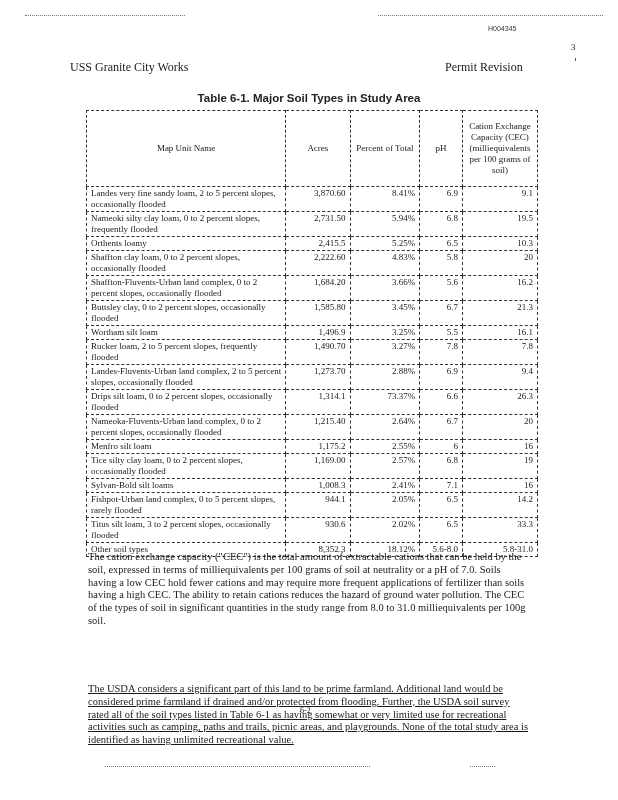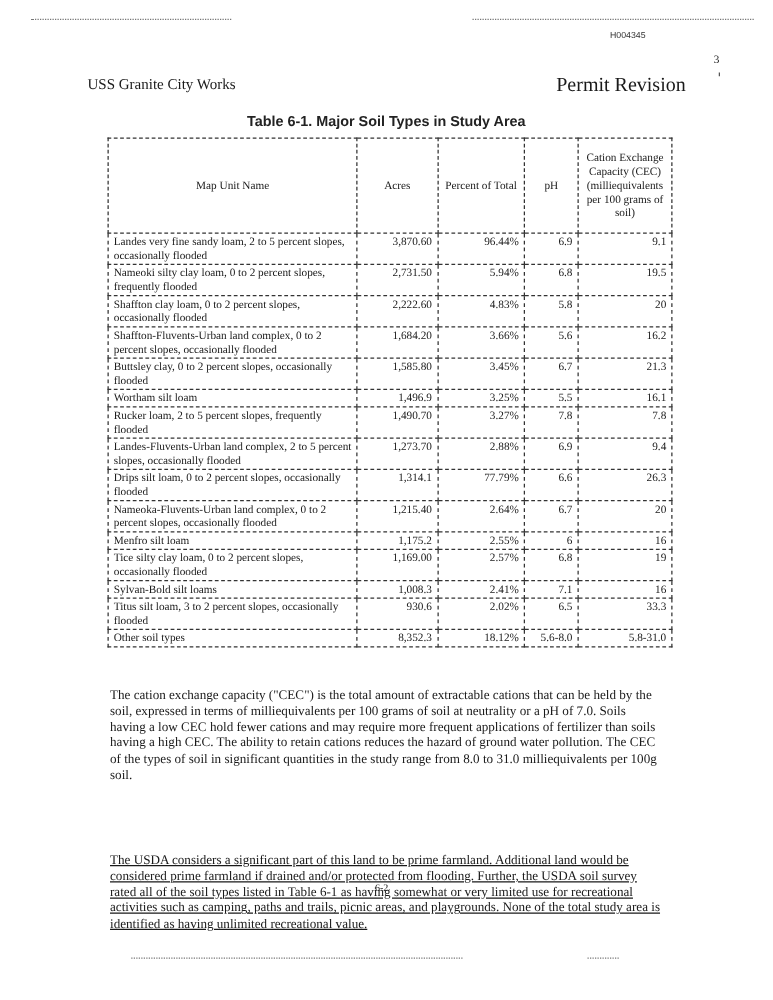--- a/index.html
+++ b/index.html
@@ -14,21 +14,21 @@
     position: absolute; left: 488px; top: 25px;
     font-family: "Liberation Sans", sans-serif; font-size: 7px; color: #333;
   }
   .pagemark {
     position: absolute; left: 571px; top: 42px; font-size: 9px;
   }
   .tick {
     position: absolute; left: 575px; top: 58px; width: 1px; height: 3px; background: #555;
   }
   .hdr-left { position: absolute; left: 70px; top: 60px; font-size: 12px; }
-  .hdr-right { position: absolute; left: 445px; top: 60px; font-size: 16px; text-align: center; }
+  .hdr-right { position: absolute; left: 445px; top: 60px; font-size: 12px; text-align: center; }
   .table-title {
     position: absolute; left: 0; width: 618px; top: 92px; text-align: center;
     font-family: "Liberation Sans", sans-serif; font-size: 11.5px; font-weight: bold; color: #222;
   }
   table.soil {
     position: absolute; left: 86px; top: 110px; width: 452px;
     border-collapse: collapse; font-size: 9px; line-height: 11px;
   }
   table.soil th, table.soil td {
     border: 1px dashed #333; padding: 1px 4px; vertical-align: top;
@@ -78,32 +78,39 @@
       <th class="num">Acres</th>
       <th class="num">Percent of Total</th>
       <th class="num">pH</th>
       <th class="num">Cation Exchange Capacity (CEC) (milliequivalents per 100 grams of soil)</th>
     </tr>
   </thead>
   <tbody id="soil-body">
       <tr>
         <td>Landes very fine sandy loam, 2 to 5 percent slopes, occasionally flooded</td>
         <td class="num">3,870.60</td>
-        <td class="num">96.44%</td>
+        <td class="num">8.41%</td>
         <td class="num">6.9</td>
         <td class="num">9.1</td>
       </tr>
       <tr>
         <td>Nameoki silty clay loam, 0 to 2 percent slopes, frequently flooded</td>
         <td class="num">2,731.50</td>
         <td class="num">5.94%</td>
         <td class="num">6.8</td>
         <td class="num">19.5</td>
       </tr>
       <tr>
+        <td>Orthents loamy</td>
+        <td class="num">2,415.5</td>
+        <td class="num">5.25%</td>
+        <td class="num">6.5</td>
+        <td class="num">10.3</td>
+      </tr>
+      <tr>
         <td>Shaffton clay loam, 0 to 2 percent slopes, occasionally flooded</td>
         <td class="num">2,222.60</td>
         <td class="num">4.83%</td>
         <td class="num">5.8</td>
         <td class="num">20</td>
       </tr>
       <tr>
         <td>Shaffton-Fluvents-Urban land complex, 0 to 2 percent slopes, occasionally flooded</td>
         <td class="num">1,684.20</td>
         <td class="num">3.66%</td>
@@ -134,21 +141,21 @@
       <tr>
         <td>Landes-Fluvents-Urban land complex, 2 to 5 percent slopes, occasionally flooded</td>
         <td class="num">1,273.70</td>
         <td class="num">2.88%</td>
         <td class="num">6.9</td>
         <td class="num">9.4</td>
       </tr>
       <tr>
         <td>Drips silt loam, 0 to 2 percent slopes, occasionally flooded</td>
         <td class="num">1,314.1</td>
-        <td class="num">77.79%</td>
+        <td class="num">73.37%</td>
         <td class="num">6.6</td>
         <td class="num">26.3</td>
       </tr>
       <tr>
         <td>Nameoka-Fluvents-Urban land complex, 0 to 2 percent slopes, occasionally flooded</td>
         <td class="num">1,215.40</td>
         <td class="num">2.64%</td>
         <td class="num">6.7</td>
         <td class="num">20</td>
       </tr>
@@ -167,20 +174,27 @@
         <td class="num">19</td>
       </tr>
       <tr>
         <td>Sylvan-Bold silt loams</td>
         <td class="num">1,008.3</td>
         <td class="num">2.41%</td>
         <td class="num">7.1</td>
         <td class="num">16</td>
       </tr>
       <tr>
+        <td>Fishpot-Urban land complex, 0 to 5 percent slopes, rarely flooded</td>
+        <td class="num">944.1</td>
+        <td class="num">2.05%</td>
+        <td class="num">6.5</td>
+        <td class="num">14.2</td>
+      </tr>
+      <tr>
         <td>Titus silt loam, 3 to 2 percent slopes, occasionally flooded</td>
         <td class="num">930.6</td>
         <td class="num">2.02%</td>
         <td class="num">6.5</td>
         <td class="num">33.3</td>
       </tr>
       <tr>
         <td>Other soil types</td>
         <td class="num">8,352.3</td>
         <td class="num">18.12%</td>

